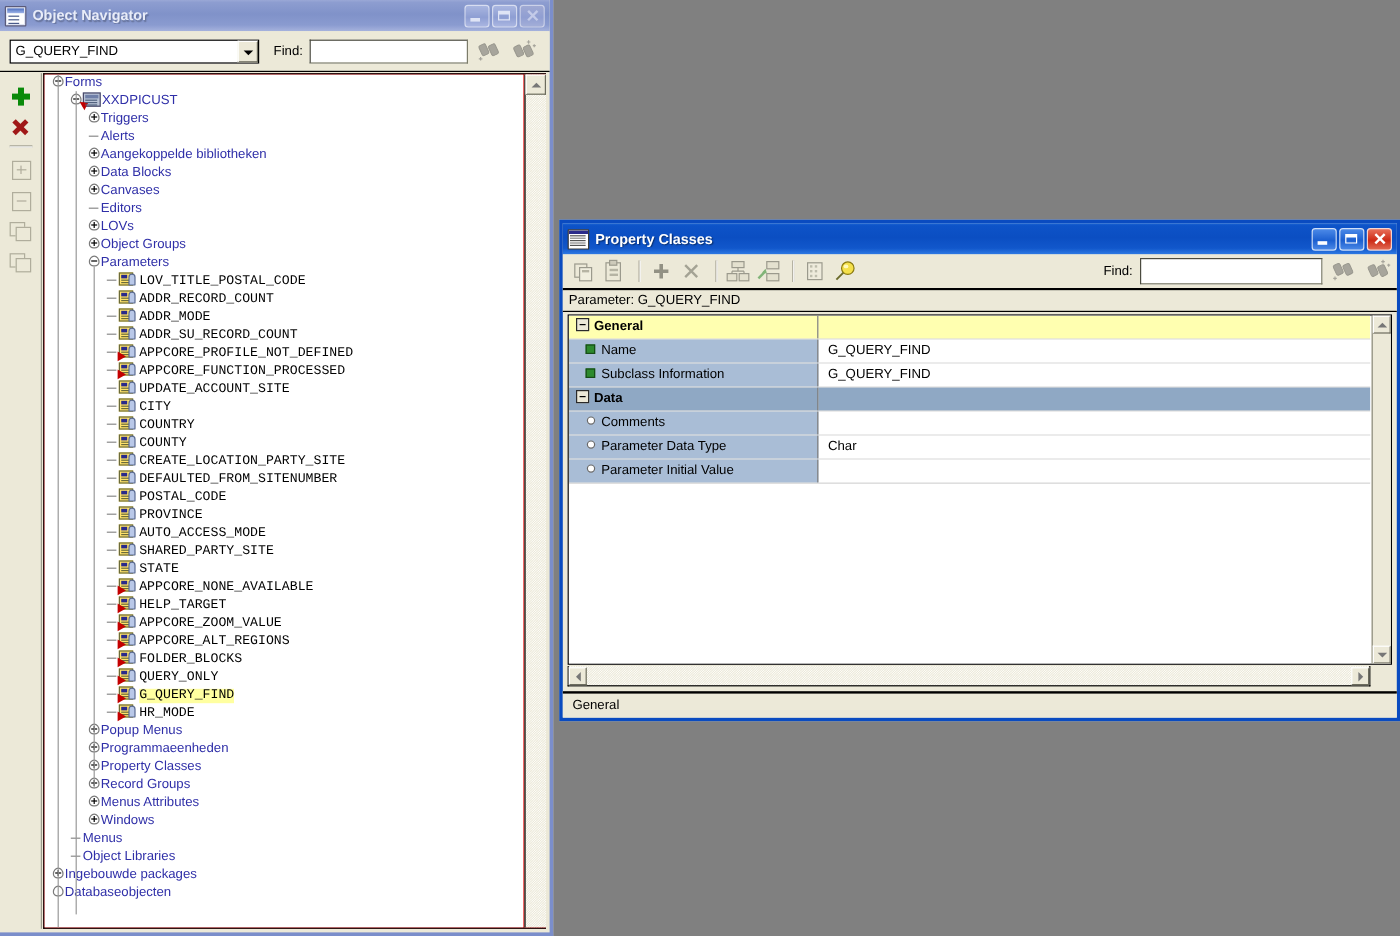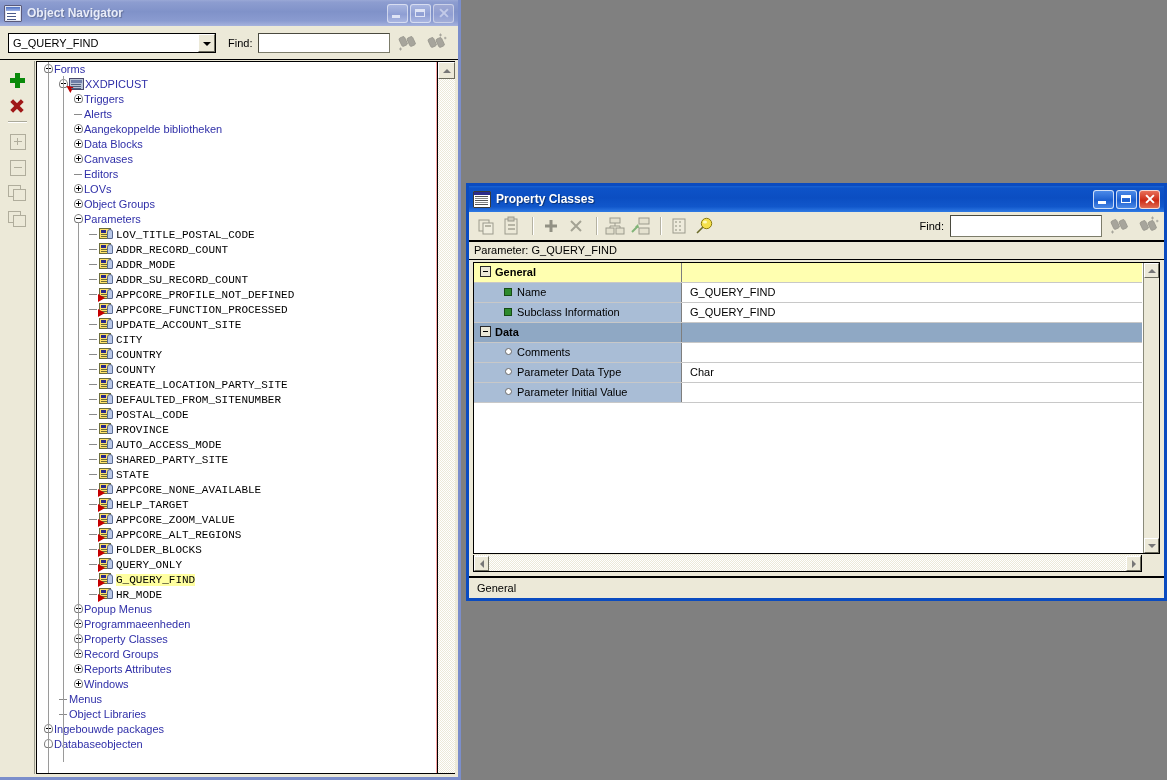--- a/index.html
+++ b/index.html
@@ -143,21 +143,21 @@
   .boxico:before{content:"";position:absolute;left:3px;top:6px;width:8px;height:1px;background:#b0ad9c;}
   .boxico.pl:after{content:"";position:absolute;left:6px;top:3px;width:1px;height:7px;background:#b0ad9c;}
   .stack{position:absolute;left:3px;top:3px;width:18px;height:16px;}
   .stack i{position:absolute;border:1px solid #b0ad9c;background:#ece9d8;display:block;}
   .stack i:nth-child(1){left:0;top:0;width:11px;height:10px;}
   .stack i:nth-child(2){left:5px;top:4px;width:11px;height:10px;}
 
   
   #tree-wrap{
     position:absolute;left:36px;top:61px;right:3px;bottom:3px;
-    background:#fca5a5;border:1px solid #000;border-right:none;box-sizing:border-box;
+    background:#ef4444;border:1px solid #000;border-right:none;box-sizing:border-box;
     overflow:hidden;
   }
   #tree{position:absolute;left:0;top:0;right:19px;bottom:0;overflow:hidden;background:#fff;}
   .row{height:15px;line-height:15px;white-space:nowrap;position:relative;font-size:11px;}
   .row .lbl{color:#2f2fa8;}
   .row.leafparam .lbl{color:#000;font-family:Liberation Mono, monospace;}
   .row .lbl.hl{background:#ffffa0;}
   .tw{display:inline-block;width:11px;height:11px;vertical-align:-2px;position:relative;}
   .tw.node{}
   .tw.node i{
@@ -246,21 +246,21 @@
     padding:2px 0 0 5px;box-sizing:border-box;border-bottom:1px solid #000;
   }
   #pp-grid-wrap{
     position:absolute;left:4px;top:76px;right:4px;bottom:44px;
     border:1px solid #000;background:#fff;box-sizing:border-box;overflow:hidden;
   }
   #pp-grid{position:absolute;left:0;top:0;right:17px;bottom:0;background:#fff;overflow:hidden;}
   .prow{display:flex;height:20px;box-sizing:border-box;border-bottom:1px solid #c8c8c8;font-size:11px;}
   .prow .pname{
     width:208px;flex:0 0 auto;box-sizing:border-box;
-    padding-left:25px;line-height:19px;color:#000;position:relative;
+    padding-left:9px;line-height:19px;color:#000;position:relative;
     border-right:1px solid #7e7e7e;background:#a9bdd6;
   }
   .prow .pval{flex:1 1 auto;box-sizing:border-box;padding-left:8px;line-height:19px;background:#fff;color:#000;}
   .prow.section .pname{background:#ffffb0;font-weight:bold;padding-left:6px;}
   .prow.section .pval{background:#ffffb0;}
   .prow.section.data .pname,.prow.section.data .pval{background:#8fa8c4;}
   .prow.section .pname{border-right:1px solid #7e7e7e;}
   .sqbox{
     display:inline-block;width:9px;height:9px;border:1px solid #2a2a2a;background:#ece9d8;
     vertical-align:-1px;margin-right:4px;position:relative;
@@ -412,21 +412,21 @@
           <div class="row leafparam"><span style="display: inline-block; width: 51px;"></span><span class="tw dash"></span><span class="ico-param"><span class="pg"></span><span class="pin"></span><span class="ra"></span></span><span class="lbl">APPCORE_ZOOM_VALUE</span></div>
           <div class="row leafparam"><span style="display: inline-block; width: 51px;"></span><span class="tw dash"></span><span class="ico-param"><span class="pg"></span><span class="pin"></span><span class="ra"></span></span><span class="lbl">APPCORE_ALT_REGIONS</span></div>
           <div class="row leafparam"><span style="display: inline-block; width: 51px;"></span><span class="tw dash"></span><span class="ico-param"><span class="pg"></span><span class="pin"></span><span class="ra"></span></span><span class="lbl">FOLDER_BLOCKS</span></div>
           <div class="row leafparam"><span style="display: inline-block; width: 51px;"></span><span class="tw dash"></span><span class="ico-param"><span class="pg"></span><span class="pin"></span><span class="ra"></span></span><span class="lbl">QUERY_ONLY</span></div>
           <div class="row leafparam"><span style="display: inline-block; width: 51px;"></span><span class="tw dash"></span><span class="ico-param"><span class="pg"></span><span class="pin"></span><span class="ra"></span></span><span class="lbl hl">G_QUERY_FIND</span></div>
           <div class="row leafparam"><span style="display: inline-block; width: 51px;"></span><span class="tw dash"></span><span class="ico-param"><span class="pg"></span><span class="pin"></span><span class="ra"></span></span><span class="lbl">HR_MODE</span></div>
           <div class="row"><span style="display: inline-block; width: 36px;"></span><span class="tw node plus"><i></i><b></b></span><span class="lbl">Popup Menus</span></div>
           <div class="row"><span style="display: inline-block; width: 36px;"></span><span class="tw node plus"><i></i><b></b></span><span class="lbl">Programmaeenheden</span></div>
           <div class="row"><span style="display: inline-block; width: 36px;"></span><span class="tw node plus"><i></i><b></b></span><span class="lbl">Property Classes</span></div>
           <div class="row"><span style="display: inline-block; width: 36px;"></span><span class="tw node plus"><i></i><b></b></span><span class="lbl">Record Groups</span></div>
-          <div class="row"><span style="display: inline-block; width: 36px;"></span><span class="tw node plus"><i></i><b></b></span><span class="lbl">Reports Attributes</span></div>
+          <div class="row"><span style="display: inline-block; width: 36px;"></span><span class="tw node plus"><i></i><b></b></span><span class="lbl">Menus Attributes</span></div>
           <div class="row"><span style="display: inline-block; width: 36px;"></span><span class="tw node plus"><i></i><b></b></span><span class="lbl">Windows</span></div>
           <div class="row"><span style="display: inline-block; width: 21px;"></span><span class="tw dash"></span><span class="lbl">Menus</span></div>
           <div class="row"><span style="display: inline-block; width: 21px;"></span><span class="tw dash"></span><span class="lbl">Object Libraries</span></div>
           <div class="row"><span style="display: inline-block; width: 6px;"></span><span class="tw node plus"><i></i><b></b></span><span class="lbl">Ingebouwde packages</span></div>
           <div class="row"><span style="display: inline-block; width: 6px;"></span><span class="tw node plus"><i></i></span><span class="lbl">Databaseobjecten</span></div>
           <div class="vline" style="left: 11px; top: 0px; height: 765px; bottom: auto;"></div>
           <div class="vline" style="left: 26px; top: 14px; height: 686px; bottom: auto;"></div>
           <div class="vline" style="left: 41px; top: 160px; height: 435px; bottom: auto;"></div>
         </div>
       <div id="nav-vsb">

